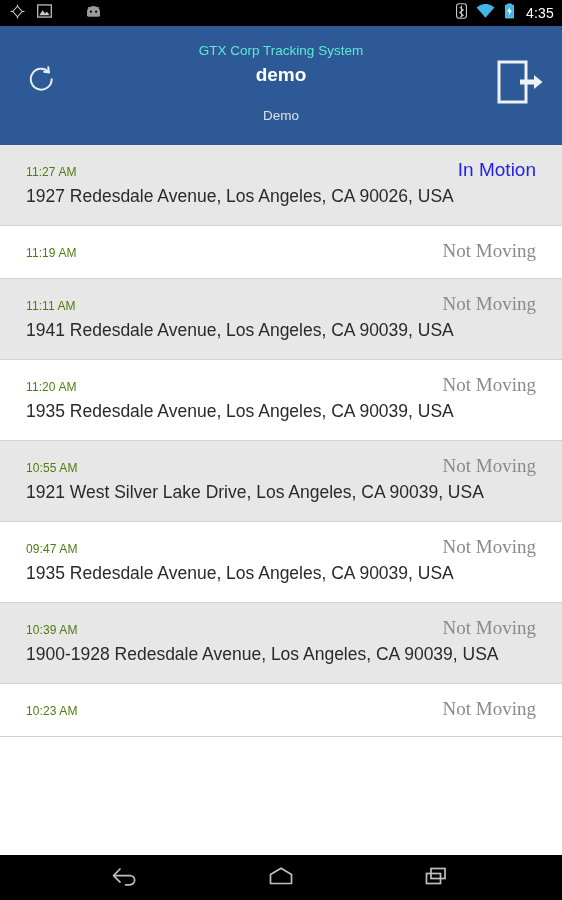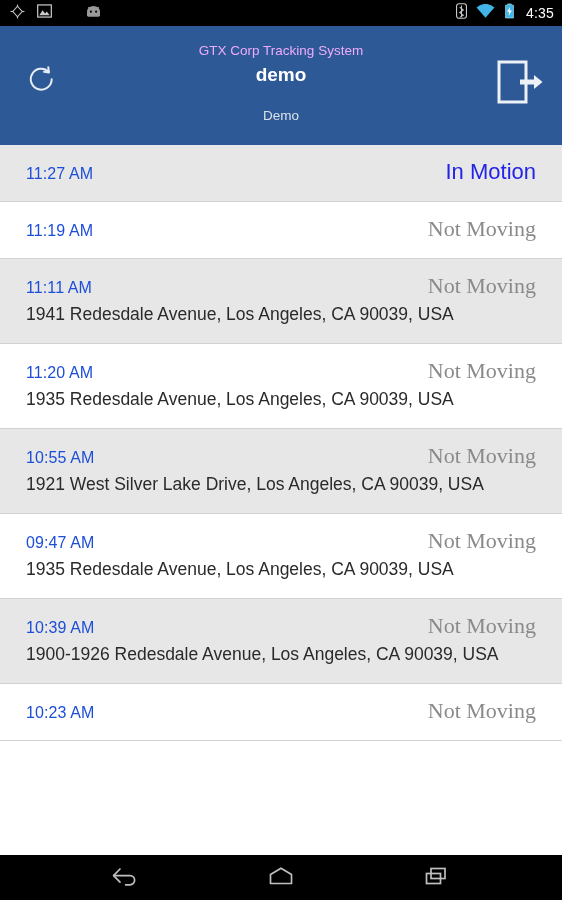--- a/index.html
+++ b/index.html
@@ -20,38 +20,38 @@
   .status-right { margin-left:auto; display:flex; align-items:center; gap:9px; }
   .status-time { color:#fff; font-size:14px; letter-spacing:.2px; padding-left:2px; }
   .sicon { display:block; }
 
   
   .header {
     background:#2d5a96; height:119px; position:relative;
     display:flex; align-items:flex-start; justify-content:center;
   }
   .header-titles { text-align:center; padding-top:15px; width:100%; }
-  .subtitle { color:#f0abfc; font-size:13.5px; line-height:20px; }
+  .subtitle { color:#5eead4; font-size:13.5px; line-height:20px; }
   .title { color:#ffffff; font-size:19px; font-weight:bold; line-height:28px; }
   .account { color:#dbe2ea; font-size:13.5px; line-height:20px; padding-top:17px; }
   .hdr-btn {
     position:absolute; top:0; height:100%; width:84px;
     display:flex; align-items:flex-start; justify-content:center; padding-top:34px;
   }
   .hdr-btn.left { left:0; }
   .hdr-btn.right { right:0; }
 
   
   .list { position:absolute; top:145px; left:0; right:0; bottom:45px; overflow:hidden; background:#fff; }
   .row { padding:14px 26px 16px 26px; border-bottom:1px solid #d2d2d2; }
   .row.alt { background:#e7e7e7; }
   .row.plain { background:#ffffff; }
   .row-top { display:flex; align-items:baseline; justify-content:space-between; }
-  .time { color:#1d4ed8; font-size:16px; letter-spacing:.1px; }
-  .status { font-size:22px; }
+  .time { color:#4d7c0f; font-size:12px; letter-spacing:.1px; }
+  .status { font-size:19px; }
   .status.moving { color:#2323e8; }
   .status.idle { color:#8a8a8a;font-family:Liberation Serif, serif; }
   .addr {
     color:#2a2a2a; font-size:17.5px; line-height:25px;
     padding-top:3px; max-width:500px;
   }
 
   
   .navbar {
     position:absolute; bottom:0; left:0; right:0; height:45px; background:#000;
@@ -141,20 +141,21 @@
     </div>
   </div>
 
   <div class="list">
 
   <div class="row alt">
         <div class="row-top">
           <span class="time">11:27 AM</span>
           <span class="status moving">In Motion</span>
         </div>
+        <div class="addr">1927 Redesdale Avenue, Los Angeles, CA 90026, USA</div>
       </div>
       <div class="row plain">
         <div class="row-top">
           <span class="time">11:19 AM</span>
           <span class="status idle">Not Moving</span>
         </div>
       </div>
       <div class="row alt">
         <div class="row-top">
           <span class="time">11:11 AM</span>
@@ -181,21 +182,21 @@
           <span class="time">09:47 AM</span>
           <span class="status idle">Not Moving</span>
         </div>
         <div class="addr">1935 Redesdale Avenue, Los Angeles, CA 90039, USA</div>
       </div>
       <div class="row alt">
         <div class="row-top">
           <span class="time">10:39 AM</span>
           <span class="status idle">Not Moving</span>
         </div>
-        <div class="addr">1900-1926 Redesdale Avenue, Los Angeles, CA 90039, USA</div>
+        <div class="addr">1900-1928 Redesdale Avenue, Los Angeles, CA 90039, USA</div>
       </div>
       <div class="row plain">
         <div class="row-top">
           <span class="time">10:23 AM</span>
           <span class="status idle">Not Moving</span>
         </div>
       </div>
     </div>
 
   <div class="navbar">

